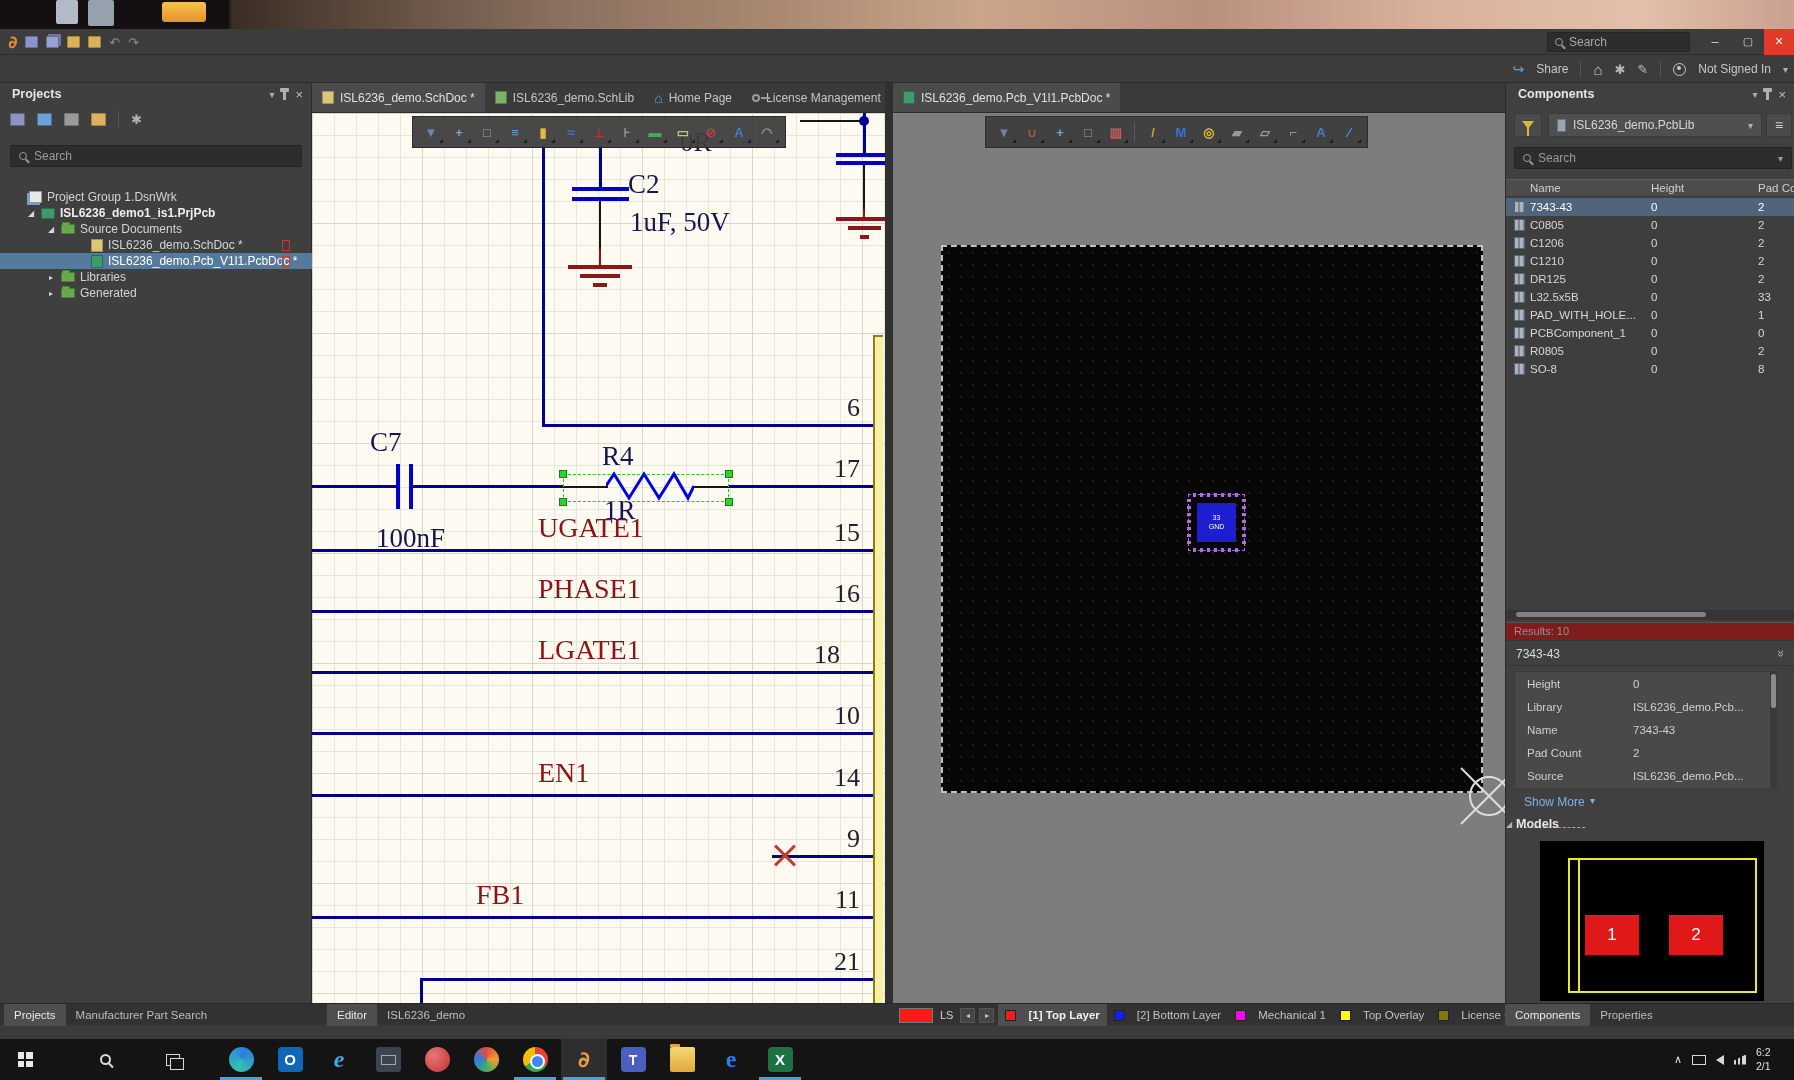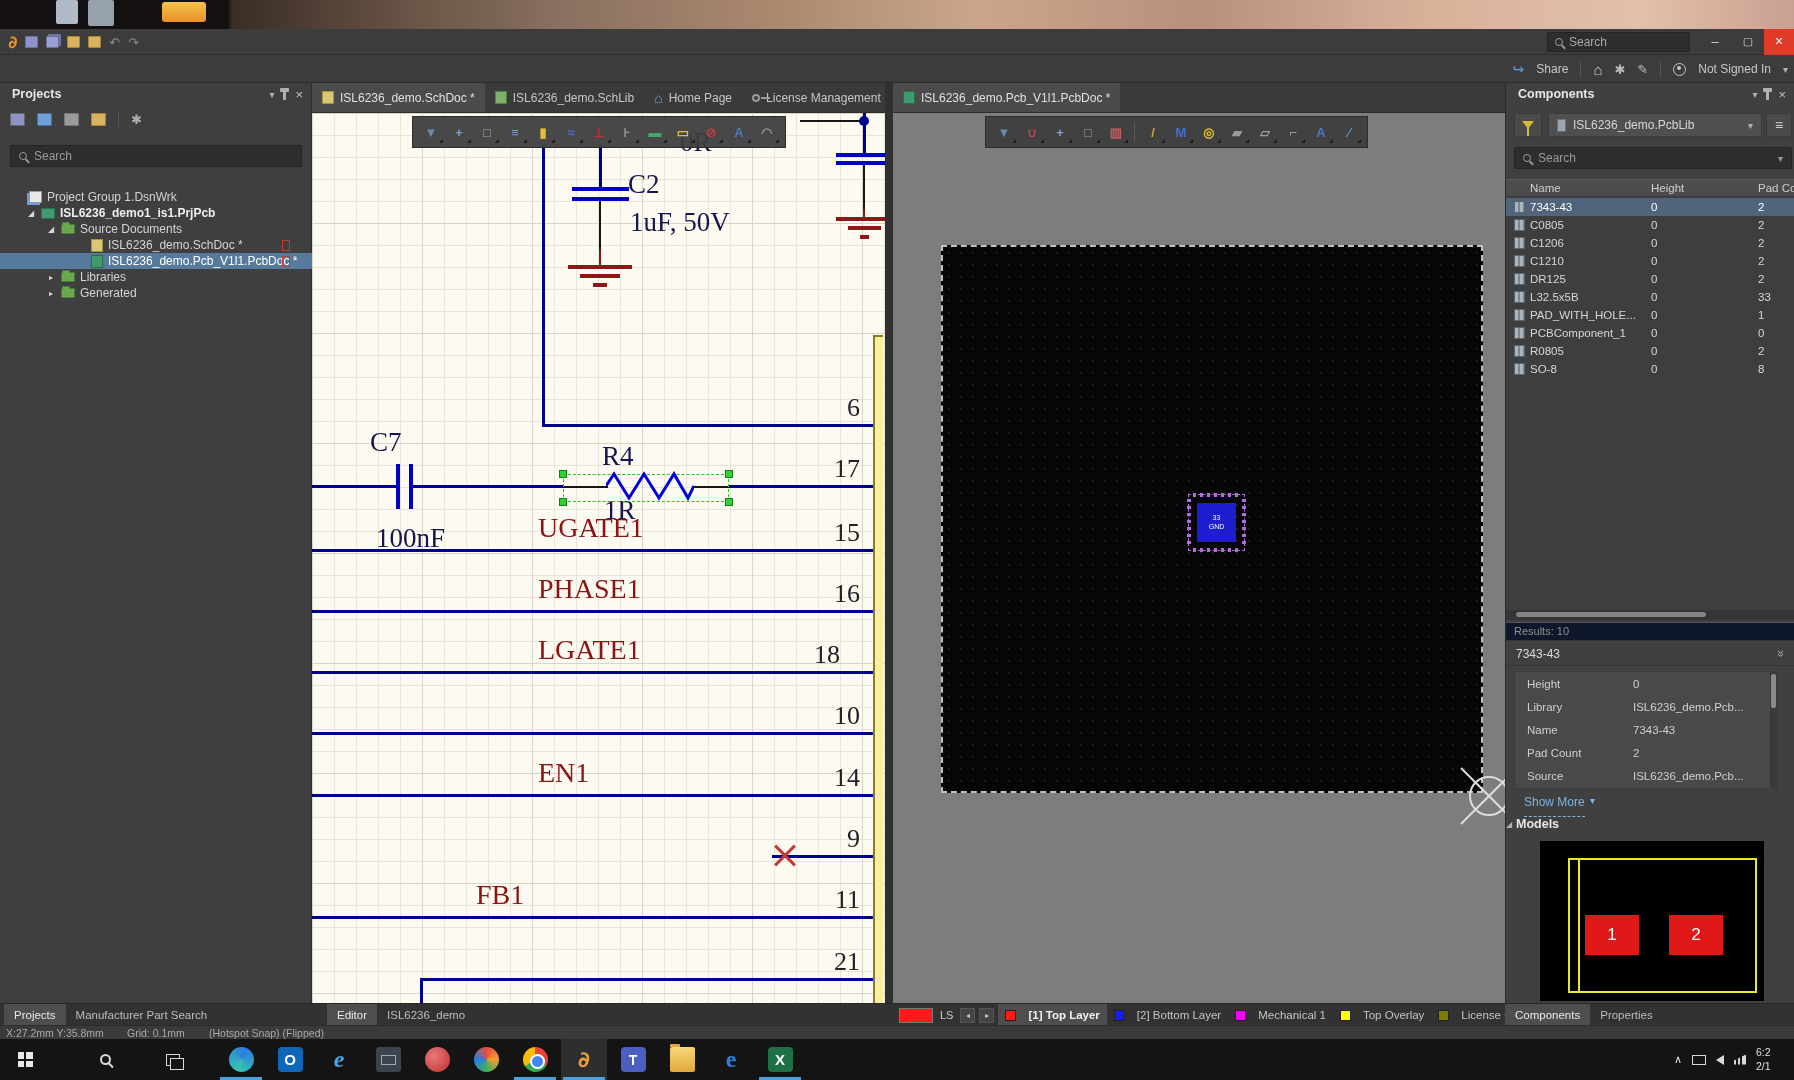--- a/index.html
+++ b/index.html
@@ -126,30 +126,30 @@
 .ctable-head{position:absolute;left:0;top:96px;width:289px;height:18px;background:#4c4c4c;border-top:1px solid #5a5a5a;border-bottom:1px solid #383838;overflow:hidden;font-size:11.5px;color:#cfcfcf}
 .ctable-head span{position:absolute;top:2px}
 .ch-name{left:24px}.ch-height{left:145px}.ch-pads{left:252px;white-space:nowrap}
 .clist{position:absolute;left:0;top:115px;width:289px;height:412px;background:#3e3e3e}
 .crow{position:relative;display:flex;align-items:center;height:18px;font-size:11.5px;color:#d6d6d6;white-space:nowrap}
 .crow.sel{background:#50647c;color:#fff}
 .fpico{position:absolute;left:8px;width:11px;height:12px;background:linear-gradient(90deg,#aab4be 0 3px,#7b8692 3px 5px,#aab4be 5px 8px,#7b8692 8px 11px);border:1px solid #5a6570}
 .cname{position:absolute;left:24px}.cheight{position:absolute;left:145px}.cpads{position:absolute;left:252px}
 .chscroll{position:absolute;left:0;top:527px;width:289px;height:10px;background:#353535}
 .chscroll .thumb{position:absolute;left:10px;top:2px;width:190px;height:5px;background:#828282;border-radius:3px}
-.cresults{position:absolute;left:0;top:539px;width:289px;height:19px;background:#0f172a;border-top:1px solid #555;border-bottom:1px solid #353535;color:#909090;font-size:11px;padding:2px 8px}
+.cresults{position:absolute;left:0;top:539px;width:289px;height:19px;background:#7f1d1d;border-top:1px solid #555;border-bottom:1px solid #353535;color:#909090;font-size:11px;padding:2px 8px}
 .cdet-head{position:absolute;left:0;top:560px;width:289px;height:23px;color:#dadada;font-size:12px;padding:4px 10px;border-bottom:1px solid #353535}
 .cdet-head .dbl{position:absolute;right:10px;top:3px;transform:rotate(90deg);color:#b0b0b0;font-size:13px}
 .cdetails{position:absolute;left:8px;top:588px;width:264px;height:118px;background:#494949;border:1px solid #3c3c3c;overflow:hidden}
 .drow{display:flex;height:23px;align-items:center;font-size:11.5px;color:#cfcfcf}
 .dlabel{width:118px;padding-left:12px;flex:none}
 .dvalue{white-space:nowrap}
 .dscroll{position:absolute;right:0;top:0;width:7px;height:118px;background:#3a3a3a}
 .dscroll .thumb{position:absolute;left:1px;top:2px;width:5px;height:34px;background:#8a8a8a;border-radius:2px}
-.show-more{position:absolute;left:18px;top:712px;color:#7fb2e0;font-size:12px;border-bottom:1px dashed #7fb2e0;padding-bottom:7px}
+.show-more{position:absolute;left:18px;top:712px;color:#7fb2e0;font-size:12px;border-bottom:1px dashed #7fb2e0;padding-bottom:18px}
 .sm-arrow{position:absolute;top:712px;color:#7fb2e0;font-size:10px}
 .models-head{position:absolute;left:10px;top:734px;color:#e6e6e6;font-weight:bold;font-size:12.5px}
 .models-arrow{position:absolute;left:0;top:737px;color:#b0b0b0;font-size:8px}
 .preview{position:absolute;left:34px;top:758px;width:224px;height:160px;background:#000}
 .pv-rect{position:absolute;left:28px;top:17px;width:189px;height:135px;border:2px solid #e8e832}
 .pv-line{position:absolute;left:38px;top:17px;width:2px;height:135px;background:#e8e832}
 .pv-pad{position:absolute;top:74px;width:54px;height:40px;background:#e01818;color:#fff;display:flex;align-items:center;justify-content:center;font-size:17px}
 
 .footer-row{position:absolute;left:0;top:1003px;width:1794px;height:22px;background:#323232;border-top:1px solid #272727}
 .fgroup{position:absolute;top:0;height:22px;display:flex;white-space:nowrap}
@@ -638,25 +638,20 @@
             <span>License Overlay</span>
           </span>
         </span>
     </div>
     <div class="f-comp" id="fComp">
         <span class="ftab active">Components</span>
         <span class="ftab">Properties</span>
       </div>
   </div>
 
-  <div class="status-row">
-    <span style="left:6px">X:27.2mm Y:35.8mm</span>
-    <span style="left:127px">Grid: 0.1mm</span>
-    <span style="left:209px">(Hotspot Snap) (Flipped)</span>
-  </div>
 
   <div class="taskbar">
     <div class="tk-cell" style="left:2px">
       <span class="win4">
           <span></span>
           <span></span>
           <span></span>
           <span></span>
         </span>
     </div>

